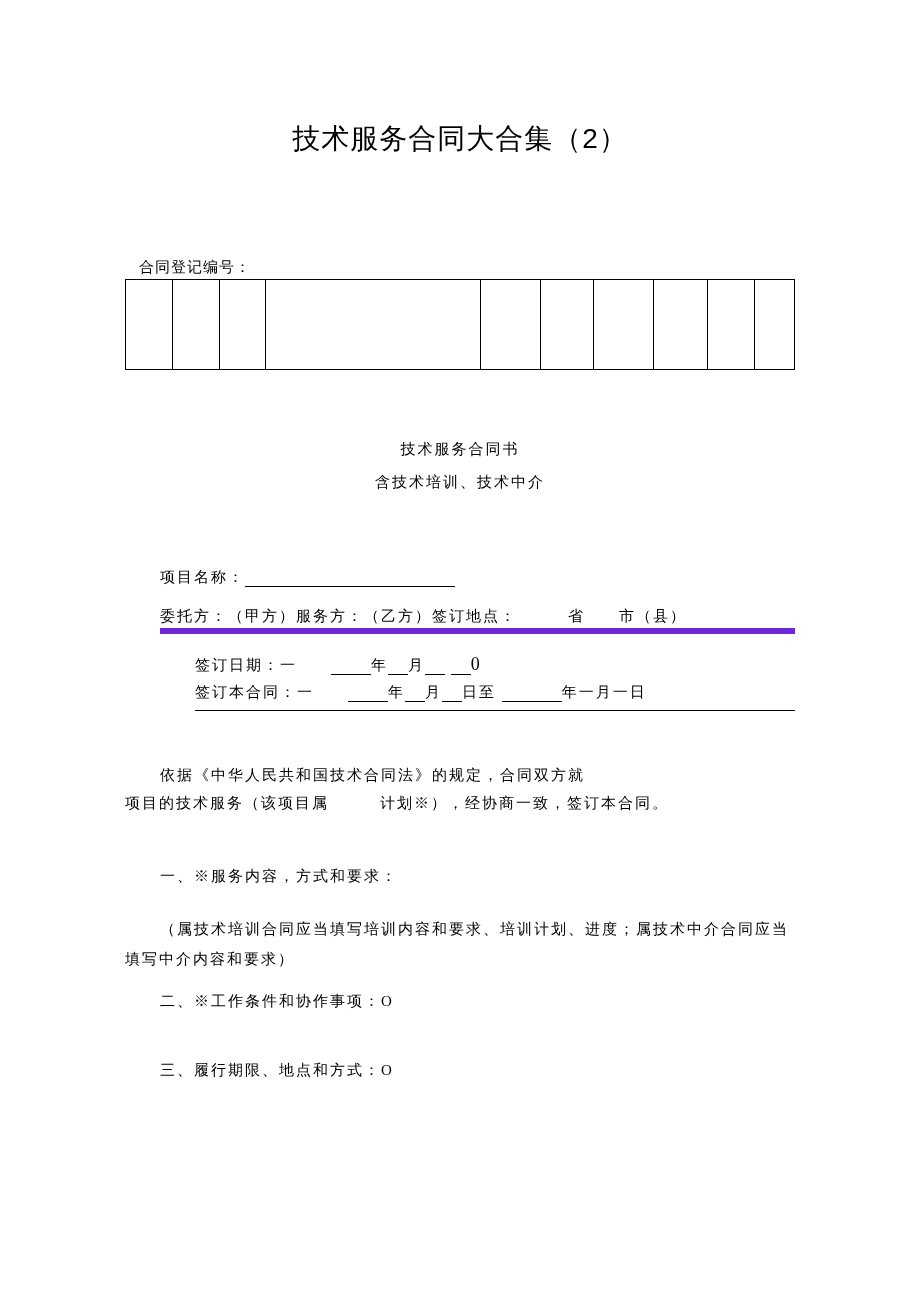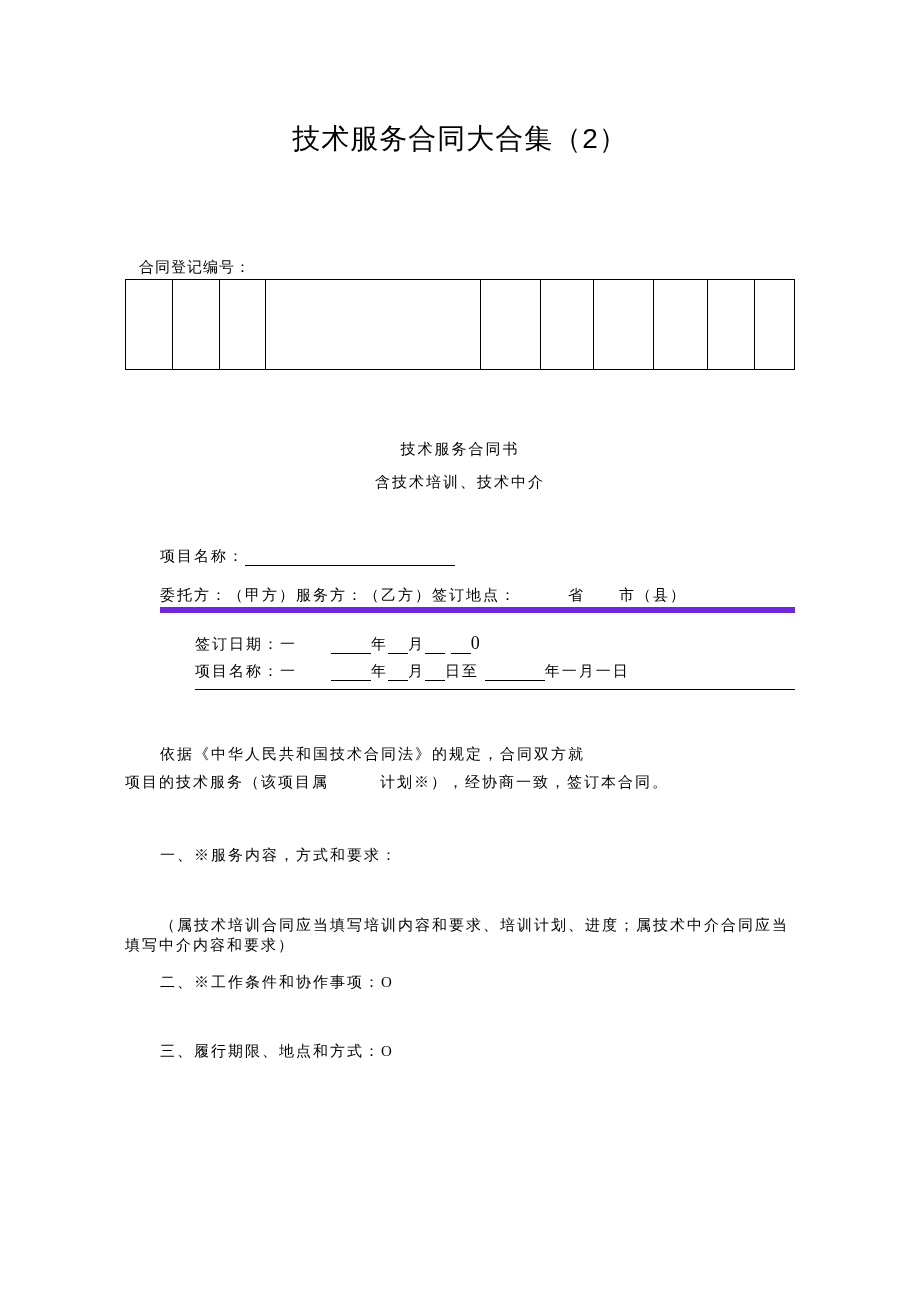--- a/index.html
+++ b/index.html
@@ -53,21 +53,21 @@
     .grid-table .c10 { width: 6%; }
     .subtitle {
       text-align: center;
       font-size: 15px;
       margin-bottom: 14px;
       letter-spacing: 2px;
     }
     .subtitle2 {
       text-align: center;
       font-size: 15px;
-      margin-bottom: 55px;
+      margin-bottom: 76px;
       letter-spacing: 2px;
     }
     .line-project {
       font-size: 15px;
       margin-left: 35px;
       margin-bottom: 20px;
       letter-spacing: 2px;
     }
     .line-project .underline {
       display: inline-block;
@@ -117,22 +117,22 @@
     }
     .section {
       font-size: 15px;
       letter-spacing: 2px;
       margin-top: 50px;
       text-indent: 35px;
     }
     .note {
       font-size: 15px;
       letter-spacing: 2px;
-      margin-top: 50px;
-      line-height: 20px;
+      margin-top: 28px;
+      line-height: 30px;
       text-indent: 35px;
     }
     .section2 {
       font-size: 15px;
       letter-spacing: 2px;
       margin-top: 18px;
       text-indent: 35px;
     }
   </style>
 </head>
@@ -167,21 +167,21 @@
     <span>项目名称：</span><span class="underline"></span>
   </div>
 
   <div class="party-line">委托方：（甲方）服务方：（乙方）签订地点：　　　省　　市（县）</div>
 
   <div class="date-lines">
     <div class="date-line">
       <span>签订日期：一　　</span><span class="u-short" style="width:40px"></span><span>年</span><span class="u-short" style="width:20px"></span><span>月</span><span class="u-short" style="width:20px"></span>&nbsp;<span class="u-short" style="width:20px"></span><span style="font-size:18px">0</span>
     </div>
     <div class="date-line">
-      <span>项目名称：一　　</span><span class="u-short" style="width:40px"></span><span>年</span><span class="u-short" style="width:20px"></span><span>月</span><span class="u-short" style="width:20px"></span><span>日至</span>&nbsp;<span class="u-short" style="width:60px"></span><span>年一月一日</span>
+      <span>签订本合同：一　　</span><span class="u-short" style="width:40px"></span><span>年</span><span class="u-short" style="width:20px"></span><span>月</span><span class="u-short" style="width:20px"></span><span>日至</span>&nbsp;<span class="u-short" style="width:60px"></span><span>年一月一日</span>
     </div>
   </div>
 
   <div class="para">
     <div class="para-indent">依据《中华人民共和国技术合同法》的规定，合同双方就</div>
     <div>项目的技术服务（该项目属　　　计划※），经协商一致，签订本合同。</div>
   </div>
 
   <div class="section">一、※服务内容，方式和要求：</div>
 

